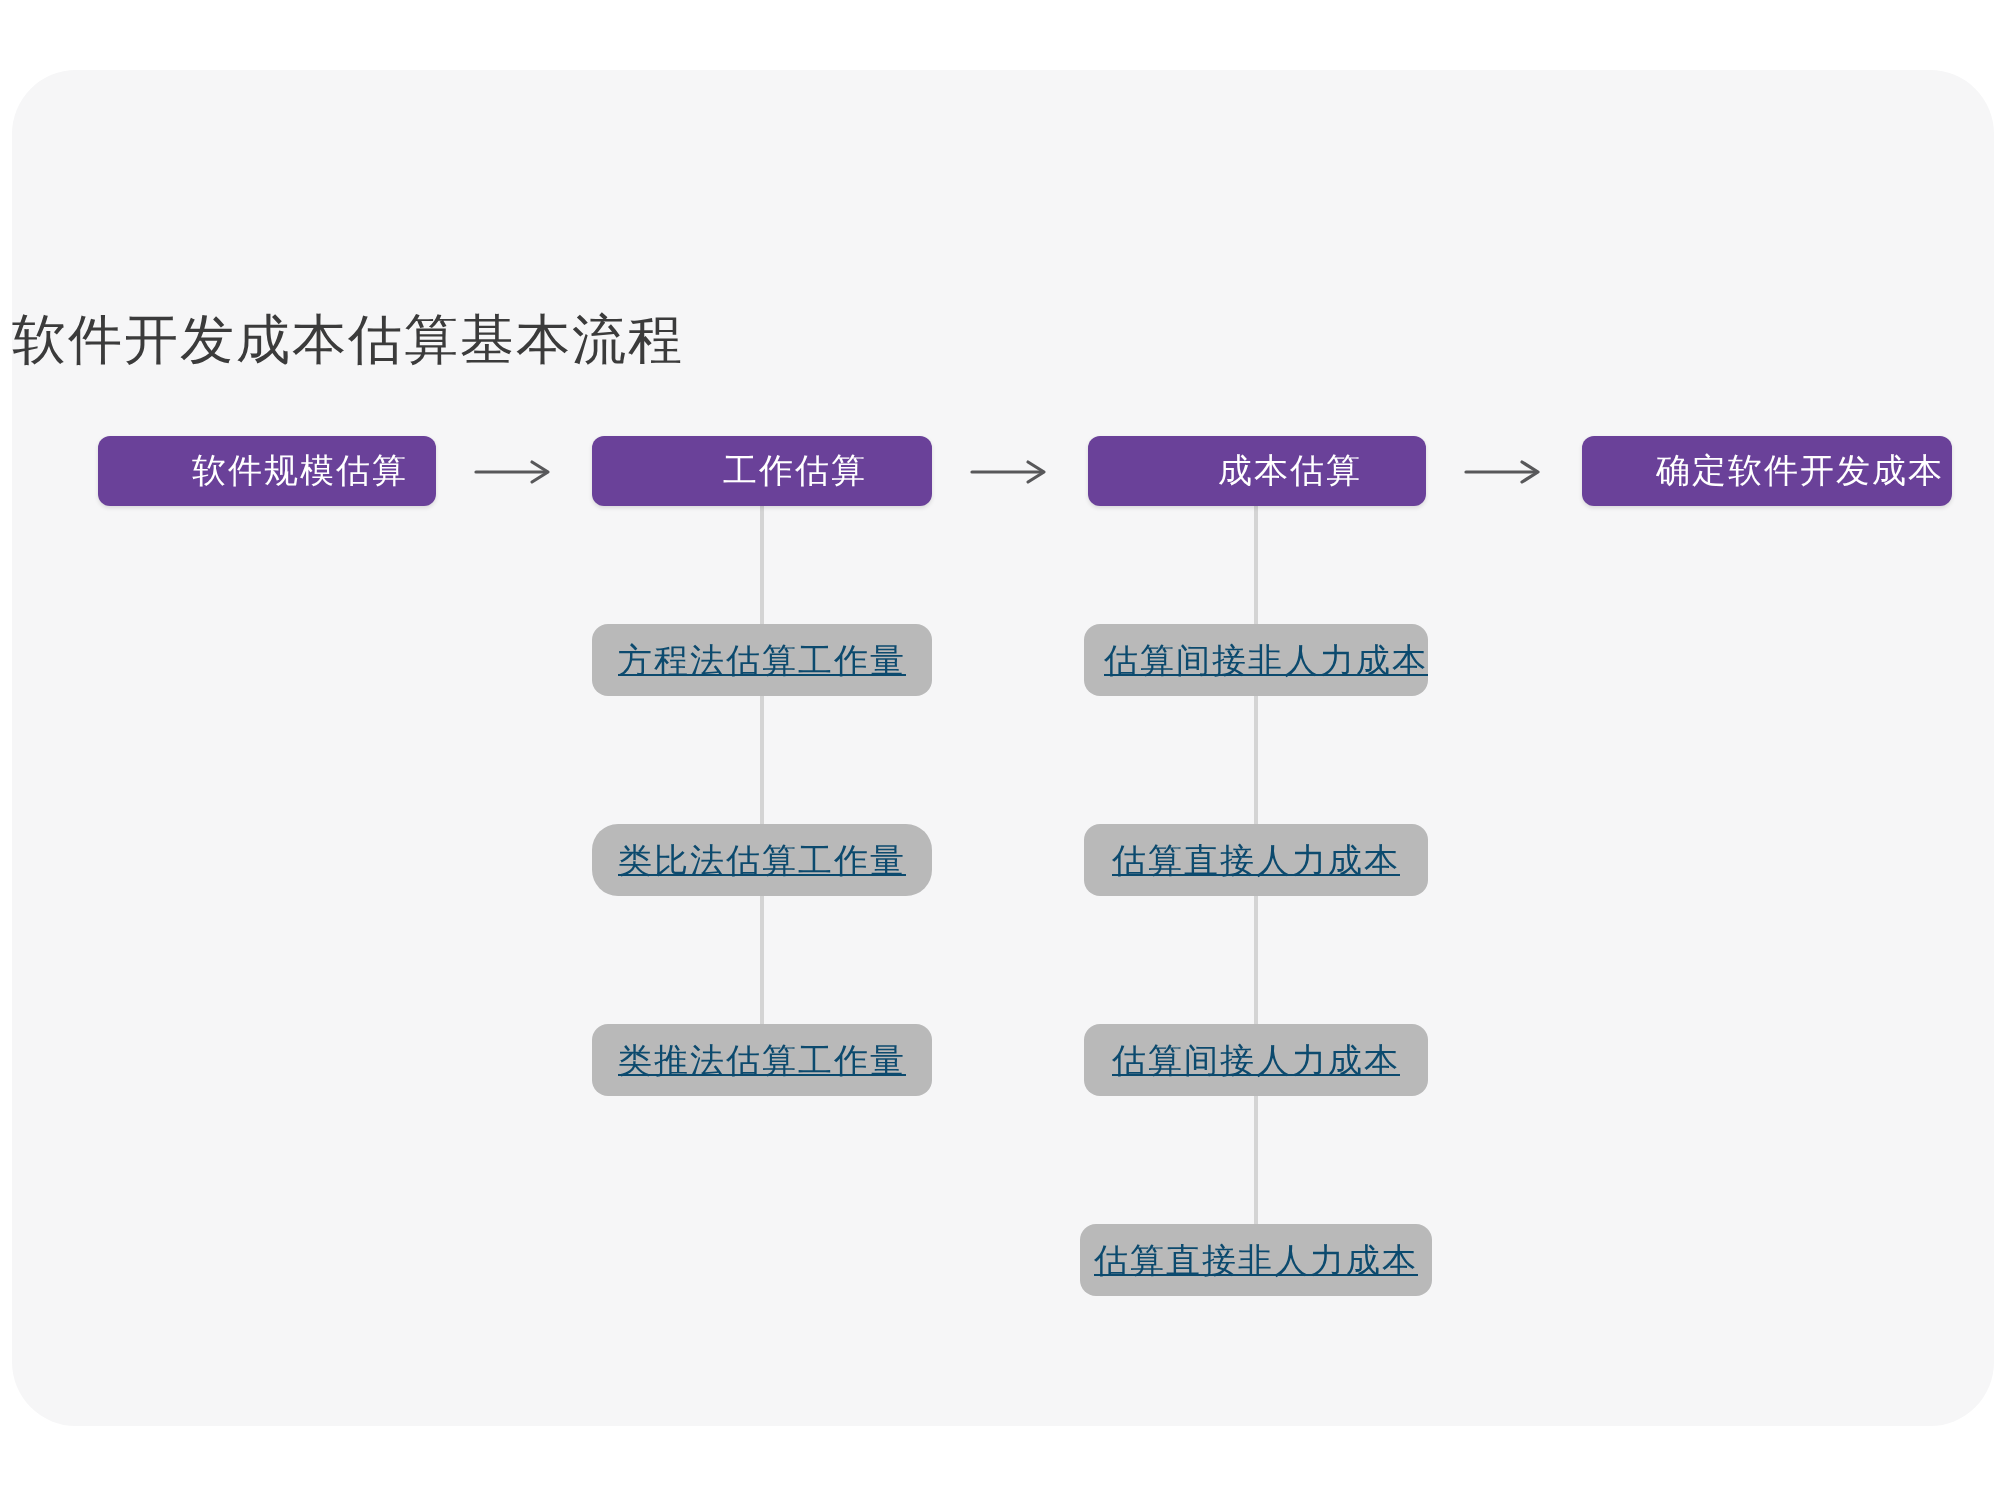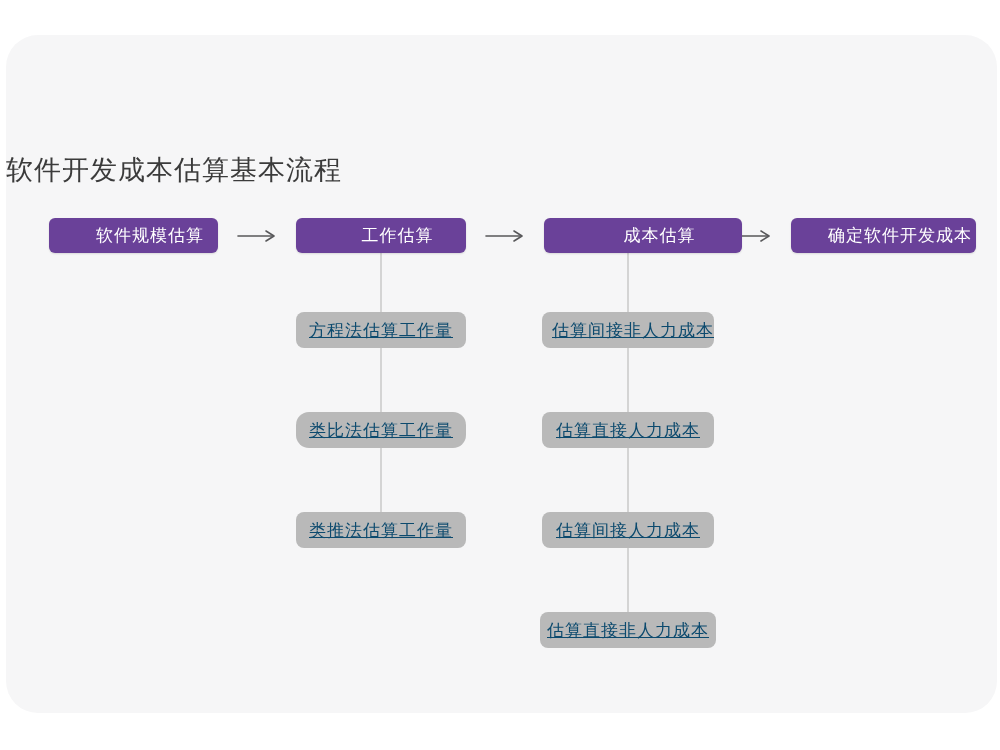--- a/index.html
+++ b/index.html
@@ -106,21 +106,21 @@
 
   <div class="pbox" style="left:290px; top:183px; width:170px;">
     <span>工作估算</span>
   </div>
 
   <svg class="arrow" style="left:479px;" viewBox="0 0 40 16">
     <line x1="1" y1="8" x2="36" y2="8"></line>
     <path d="M29,3 L37,8 L29,13"></path>
   </svg>
 
-  <div class="pbox" style="left:538px; top:183px; width:198px;">
+  <div class="pbox" style="left:538px; top:183px; width:169px;">
     <span>成本估算</span>
   </div>
 
   <svg class="arrow" style="left:726px;" viewBox="0 0 40 16">
     <line x1="1" y1="8" x2="36" y2="8"></line>
     <path d="M29,3 L37,8 L29,13"></path>
   </svg>
 
   <div class="pbox" style="left:785px; top:183px; width:185px;">
     <span>确定软件开发成本</span>

